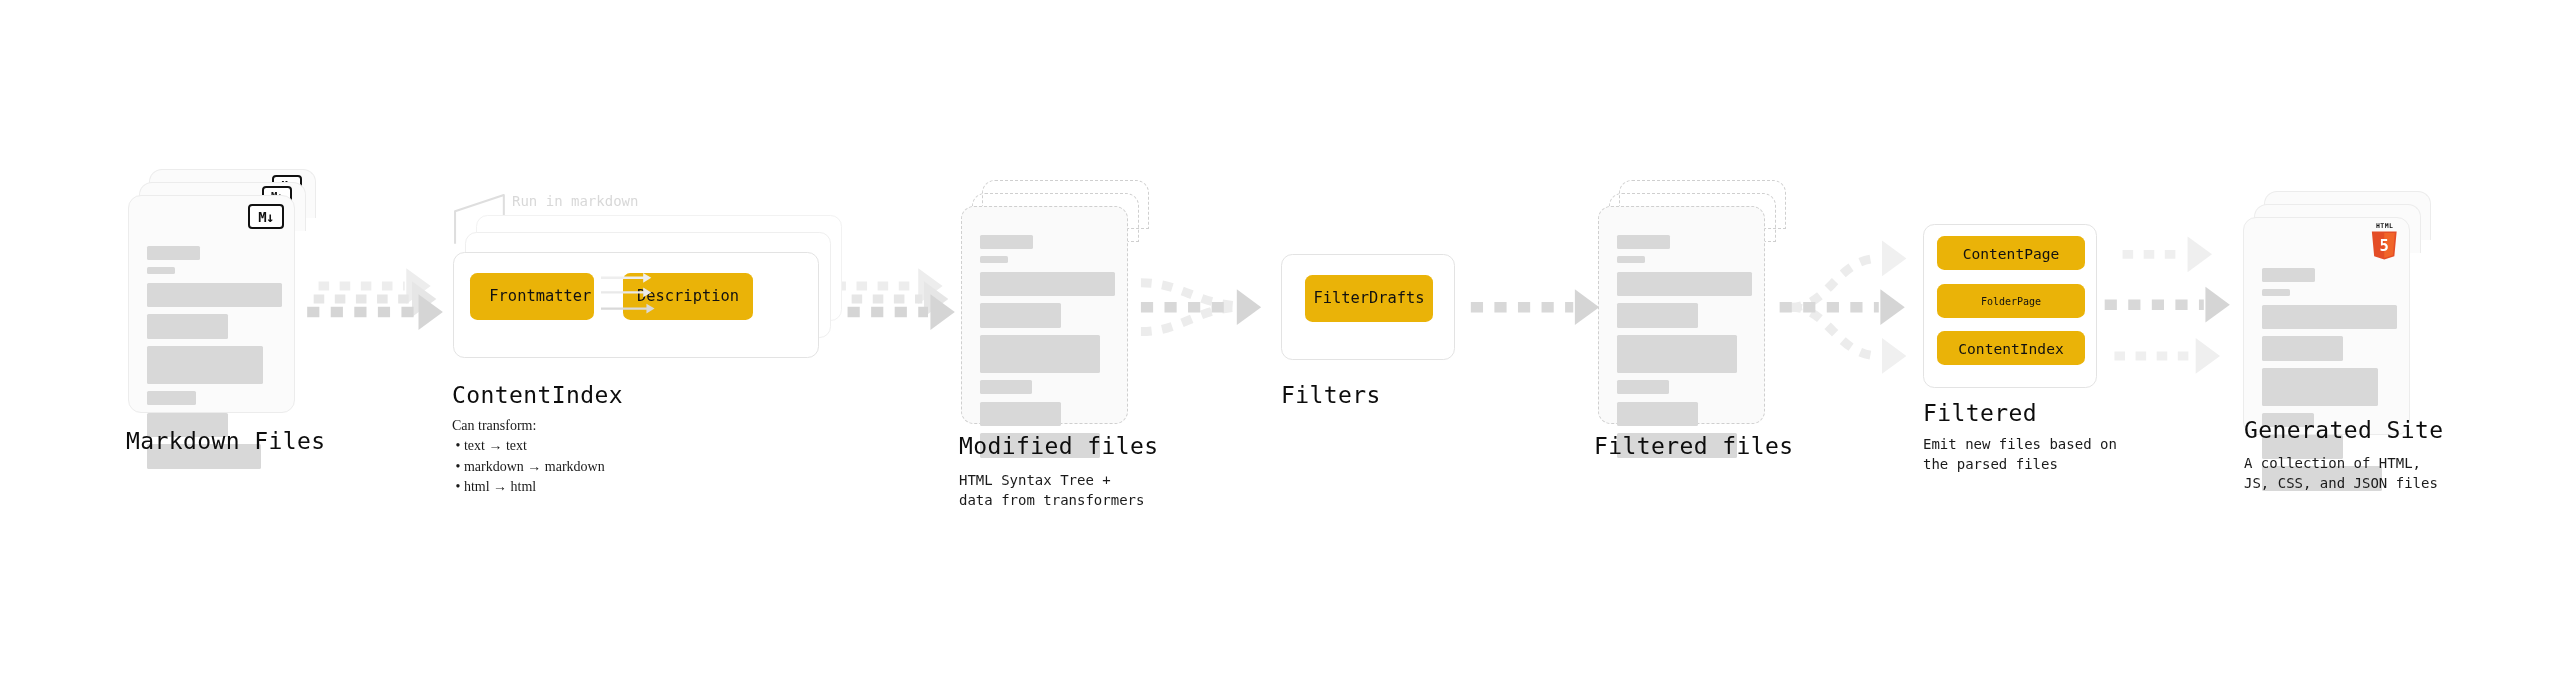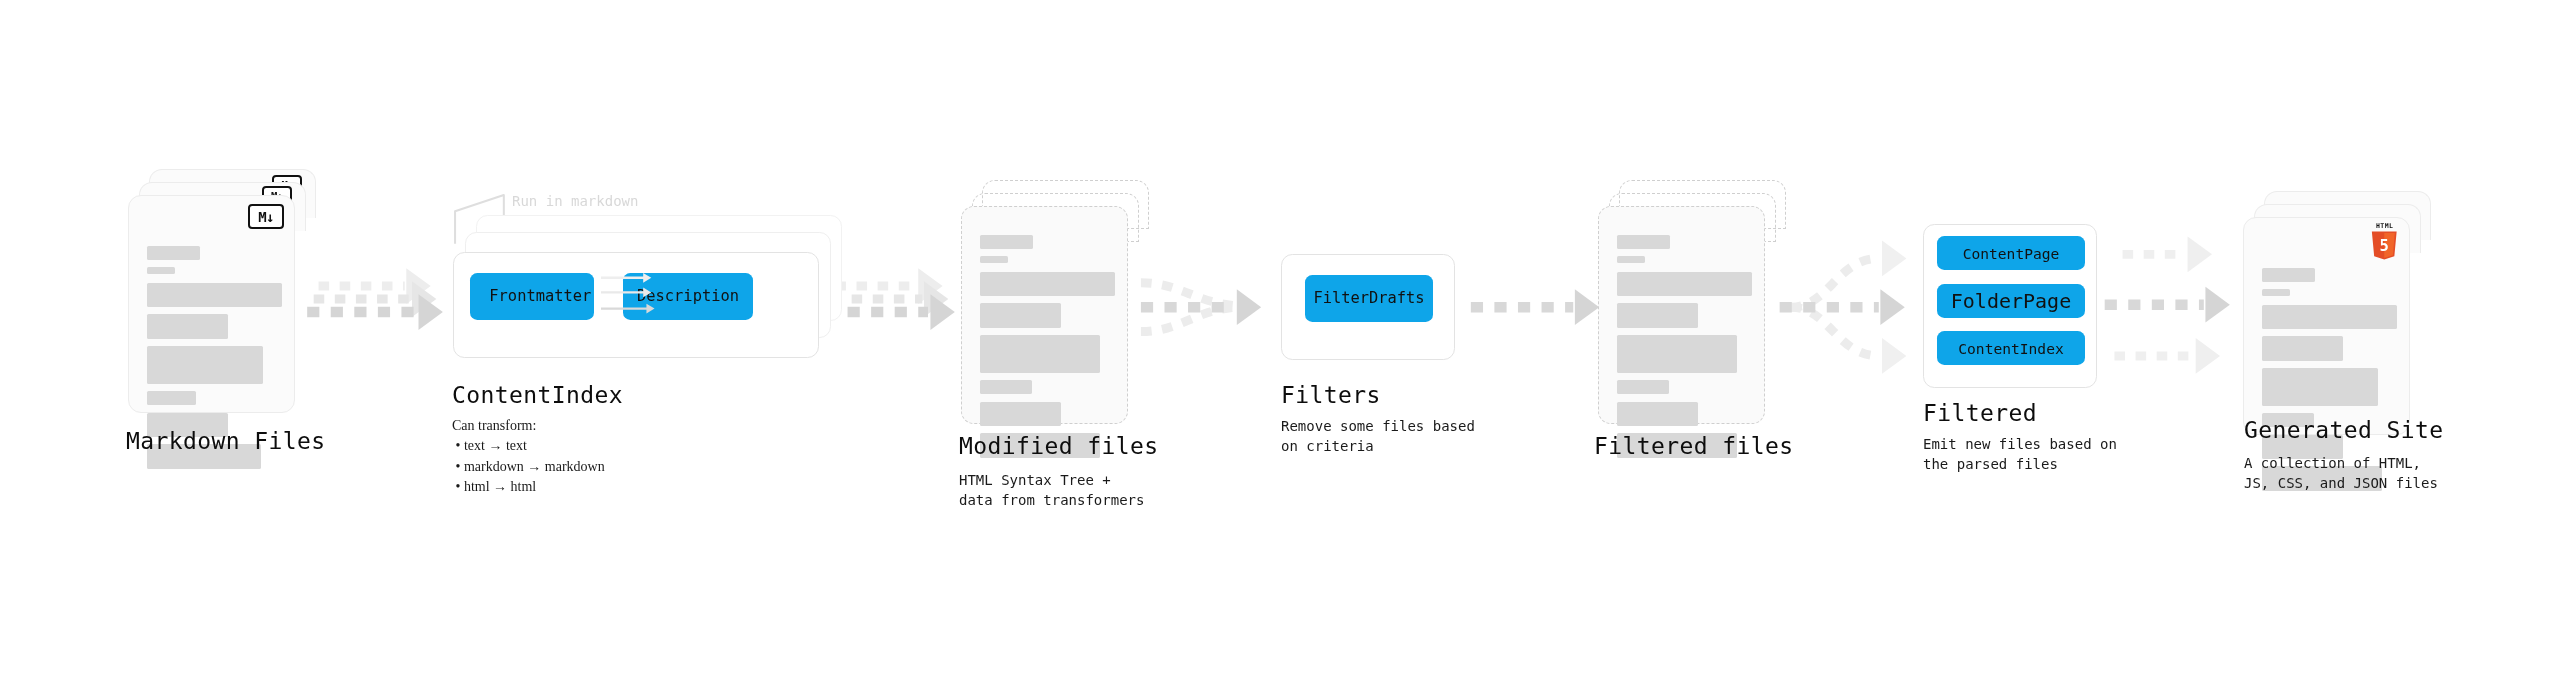--- a/index.html
+++ b/index.html
@@ -59,21 +59,21 @@
 
   
   .procbox{
     position:absolute;
     border:1.6px solid #e3e3e3;
     border-radius:11.4px;
     background:#ffffff;
     box-sizing:border-box;
   }
   .pill{
-    background:#0ea5e9;
+    background:#eab308;
     border-radius:7.3px;
     color:#111;
     display:flex;align-items:center;justify-content:center;
     font-size:15.4px;
     white-space:nowrap;
     box-sizing:border-box;
   }
   .pill.ghost{background:#ececec;}
   .pill.ghost2{background:#f2f2f2;}
 
@@ -239,22 +239,20 @@
     </div>
   </div>
   <div class="title" style="left:959px;top:433px;">Modified files</div>
   <div class="sub" style="left:959px;top:470px;">HTML Syntax Tree +
 data from transformers</div>
 
   <div class="procbox" style="left:1281px;top:254px;width:174px;height:106px;">
     <div class="pill" style="position:absolute;left:23px;top:19.5px;width:128px;height:47px;">FilterDrafts</div>
   </div>
   <div class="title" style="left:1281px;top:382px;">Filters</div>
-  <div class="sub" style="left:1281px;top:416px;">Remove some files based
-on criteria</div>
 
   <div class="stack dashed" style="left:1598px;top:180px;">
     <div class="card l3"></div>
     <div class="card l2"></div>
     <div class="card l1">
       <div class="bars" style="top:28px;">
         <div class="bar" style="width:53px;"></div>
         <div class="bar tiny"></div>
         <div class="bar h28" style="width:135px;"></div>
         <div class="bar h28" style="width:81px;"></div>
@@ -262,21 +260,21 @@
         <div class="bar" style="width:52px;"></div>
         <div class="bar h28" style="width:81px;"></div>
         <div class="bar h28" style="width:120px;"></div>
       </div>
     </div>
   </div>
   <div class="title" style="left:1594px;top:433px;">Filtered files</div>
 
   <div class="procbox" style="left:1923px;top:224px;width:174px;height:164px;">
     <div class="pill" style="position:absolute;left:13px;top:11.4px;width:148px;height:34px;font-size:14.6px;">ContentPage</div>
-    <div class="pill" style="position:absolute;left:13px;top:59px;width:148px;height:34px;font-size:20px;">FolderPage</div>
+    <div class="pill" style="position:absolute;left:13px;top:59px;width:148px;height:34px;font-size:10px;">FolderPage</div>
     <div class="pill" style="position:absolute;left:13px;top:106px;width:148px;height:34px;font-size:14.6px;">ContentIndex</div>
   </div>
   <div class="title" style="left:1923px;top:400px;">Filtered</div>
   <div class="sub" style="left:1923px;top:434px;">Emit new files based on
 the parsed files</div>
 
   <div class="stack" style="left:2243px;top:147px;margin-top:44px;">
     <div class="card l3">
       <div class="css-badge">
         <div class="txt">CSS</div>

